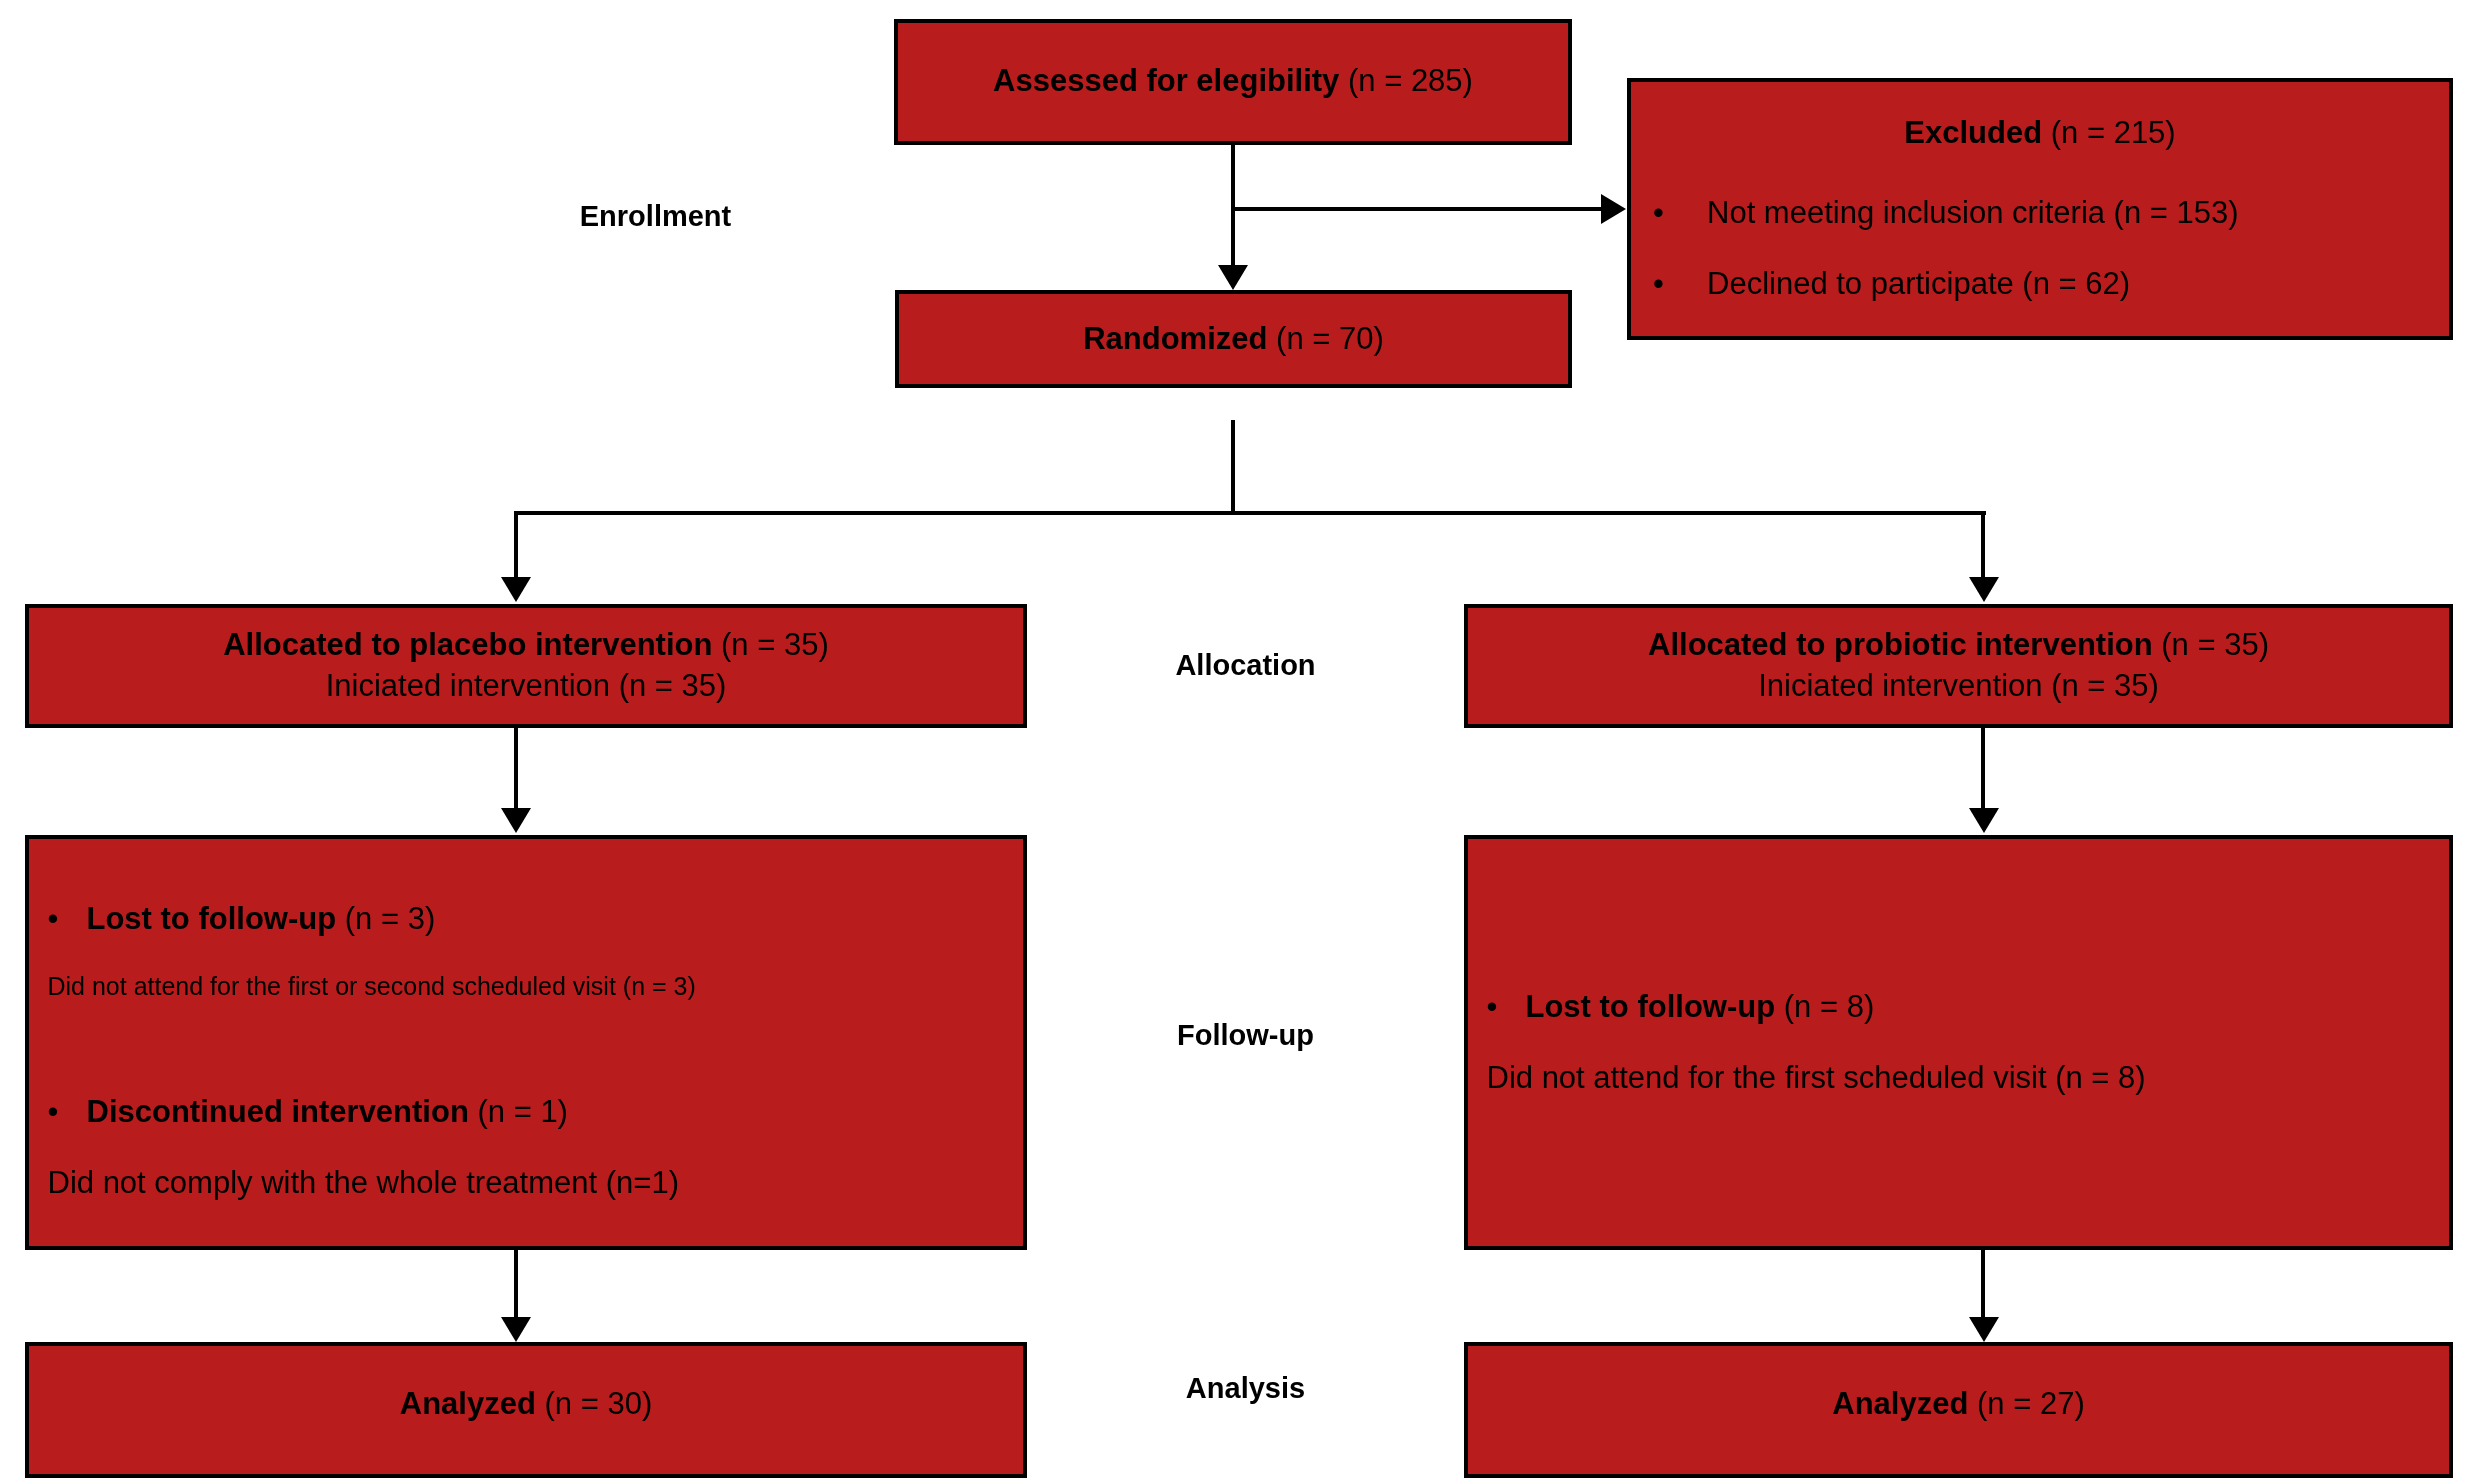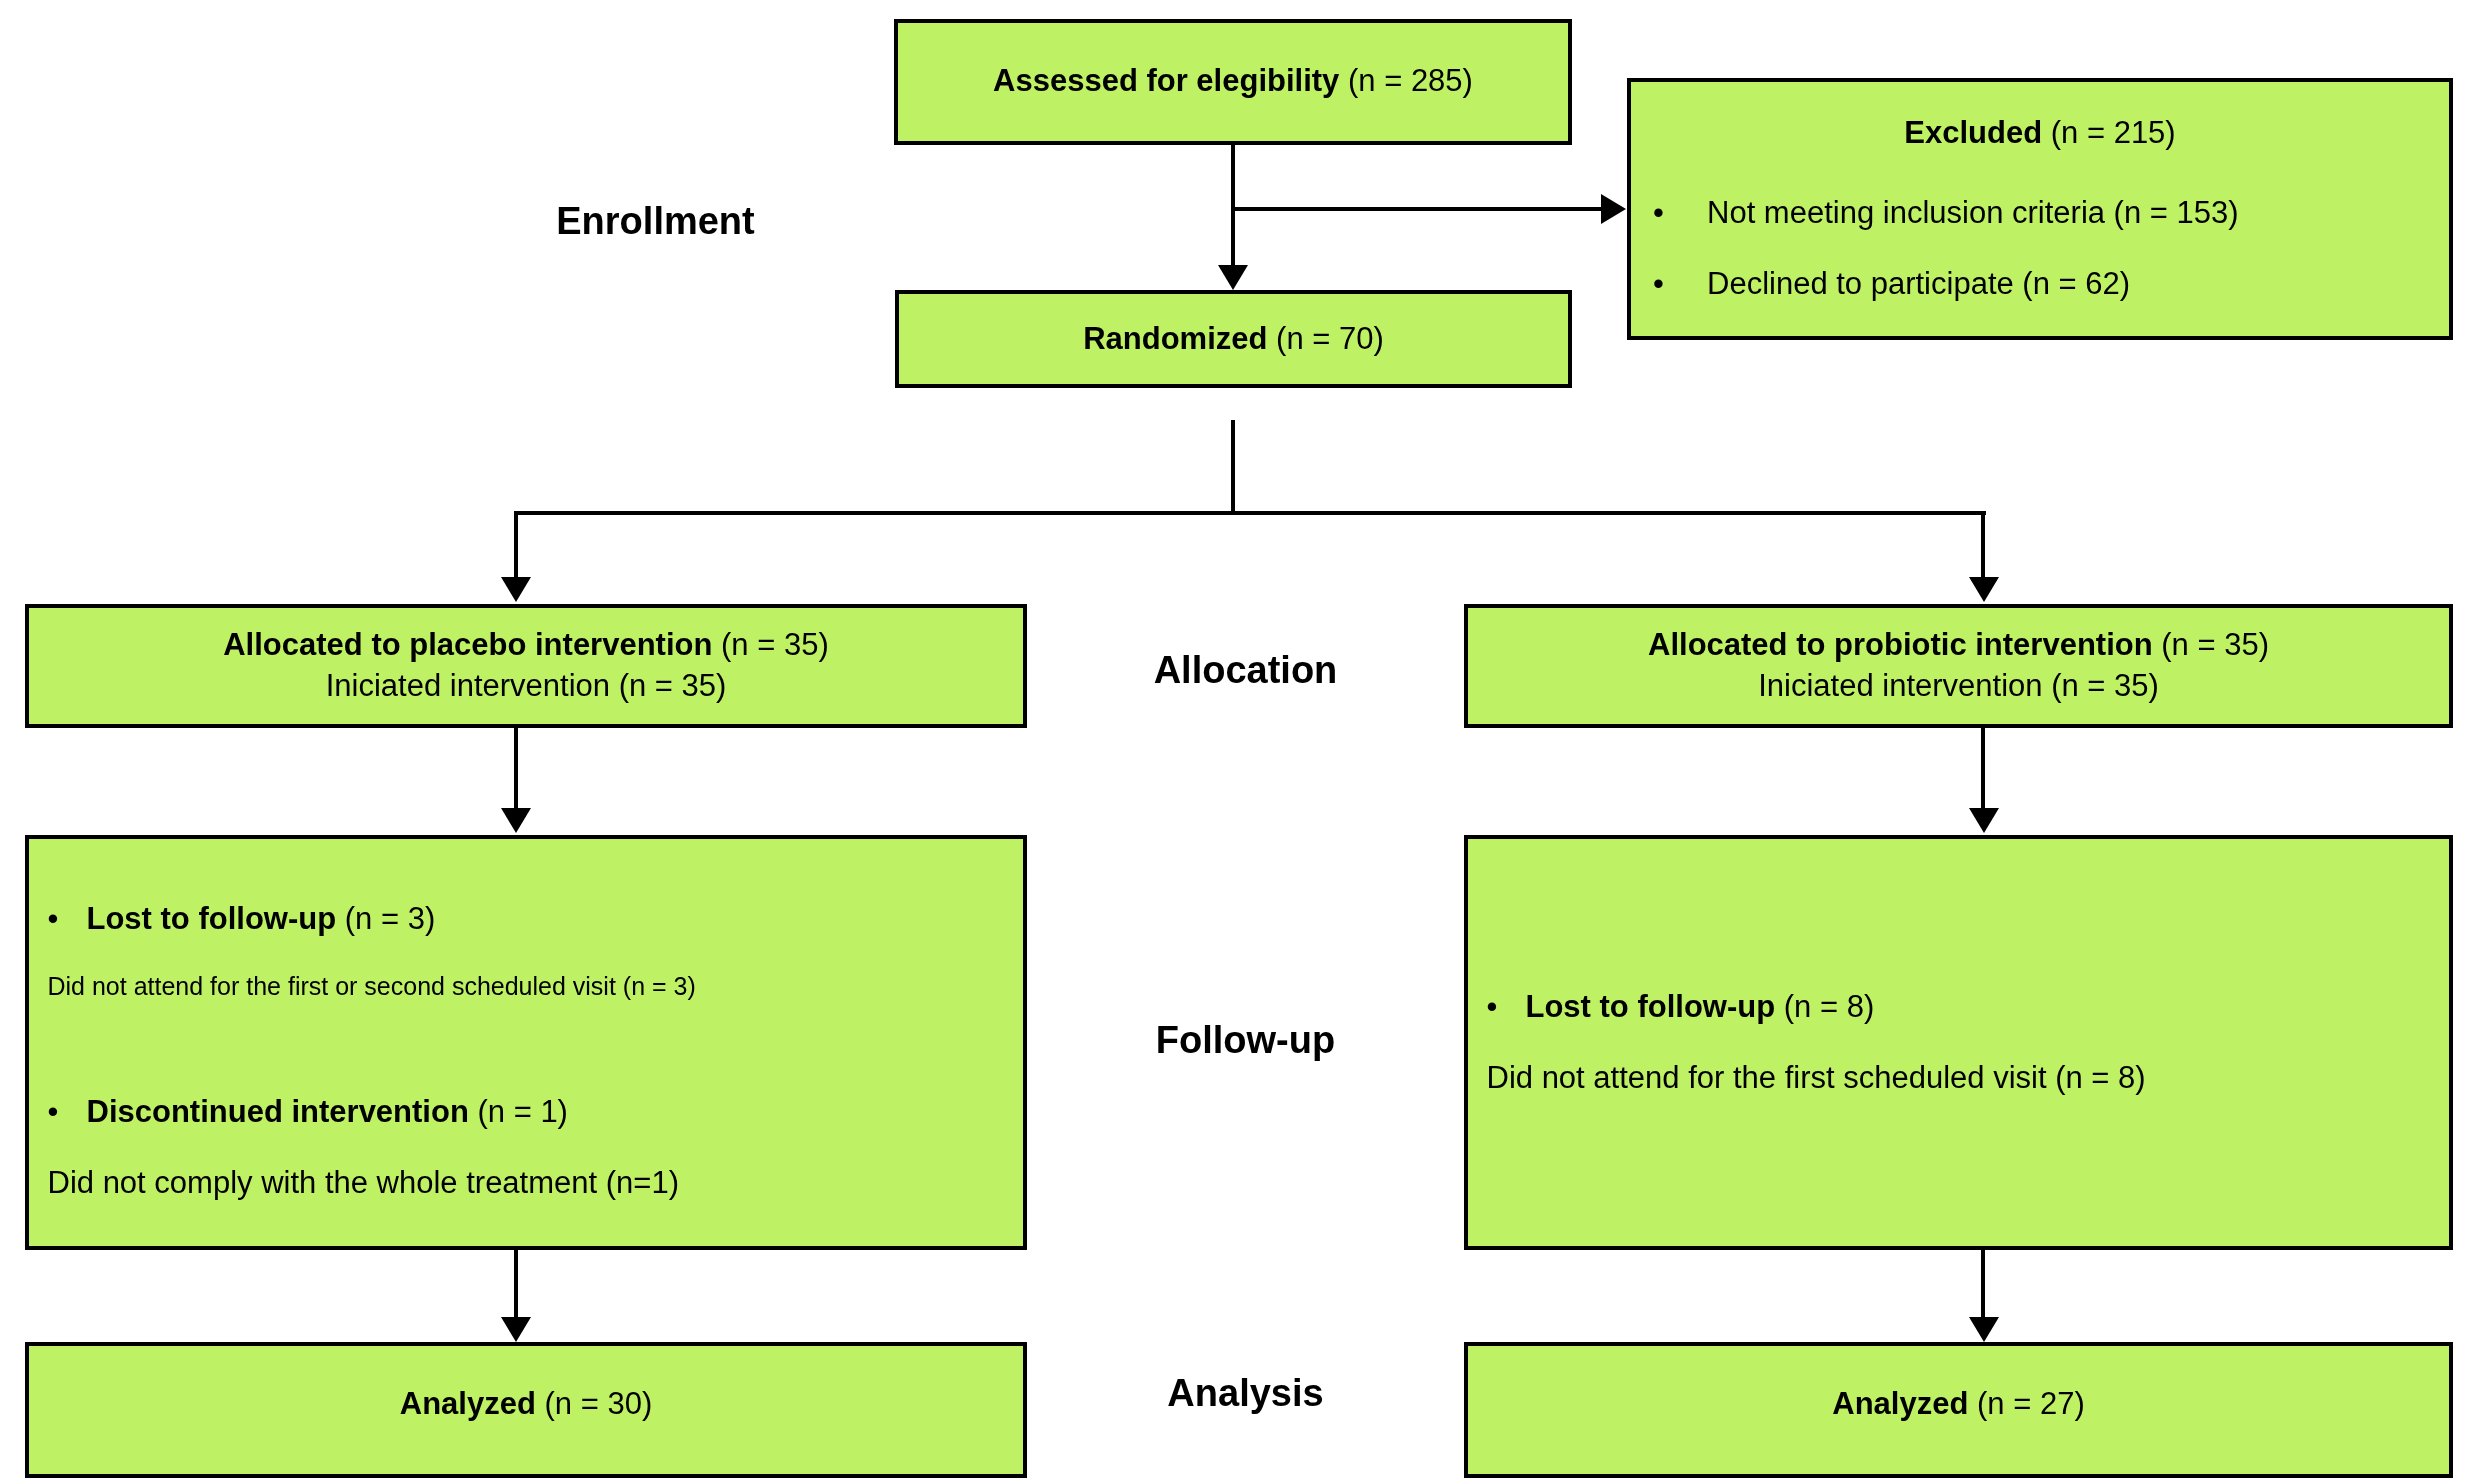--- a/index.html
+++ b/index.html
@@ -13,21 +13,21 @@
     height: 1479px;
     background: #ffffff;
     font-family: "Liberation Sans", sans-serif;
     color: #000000;
     overflow: hidden;
   }
   .box {
     position: absolute;
     box-sizing: border-box;
     border: 4.2px solid #000000;
-    background: #bef264;
+    background: #b91c1c;
     display: flex;
     flex-direction: column;
     justify-content: center;
   }
   .box.center-text {
     align-items: center;
     text-align: center;
   }
   .box.left-text {
     align-items: flex-start;
@@ -40,21 +40,21 @@
     white-space: nowrap;
   }
   .wrapline {
     font-size: 25px;
     line-height: 1.32;
     white-space: normal;
   }
   b { font-weight: bold; }
   .stage-label {
     position: absolute;
-    font-size: 38px;
+    font-size: 29px;
     font-weight: bold;
     text-align: center;
     white-space: nowrap;
   }
   
   .vline {
     position: absolute;
     width: 4.2px;
     background: #000000;
   }

